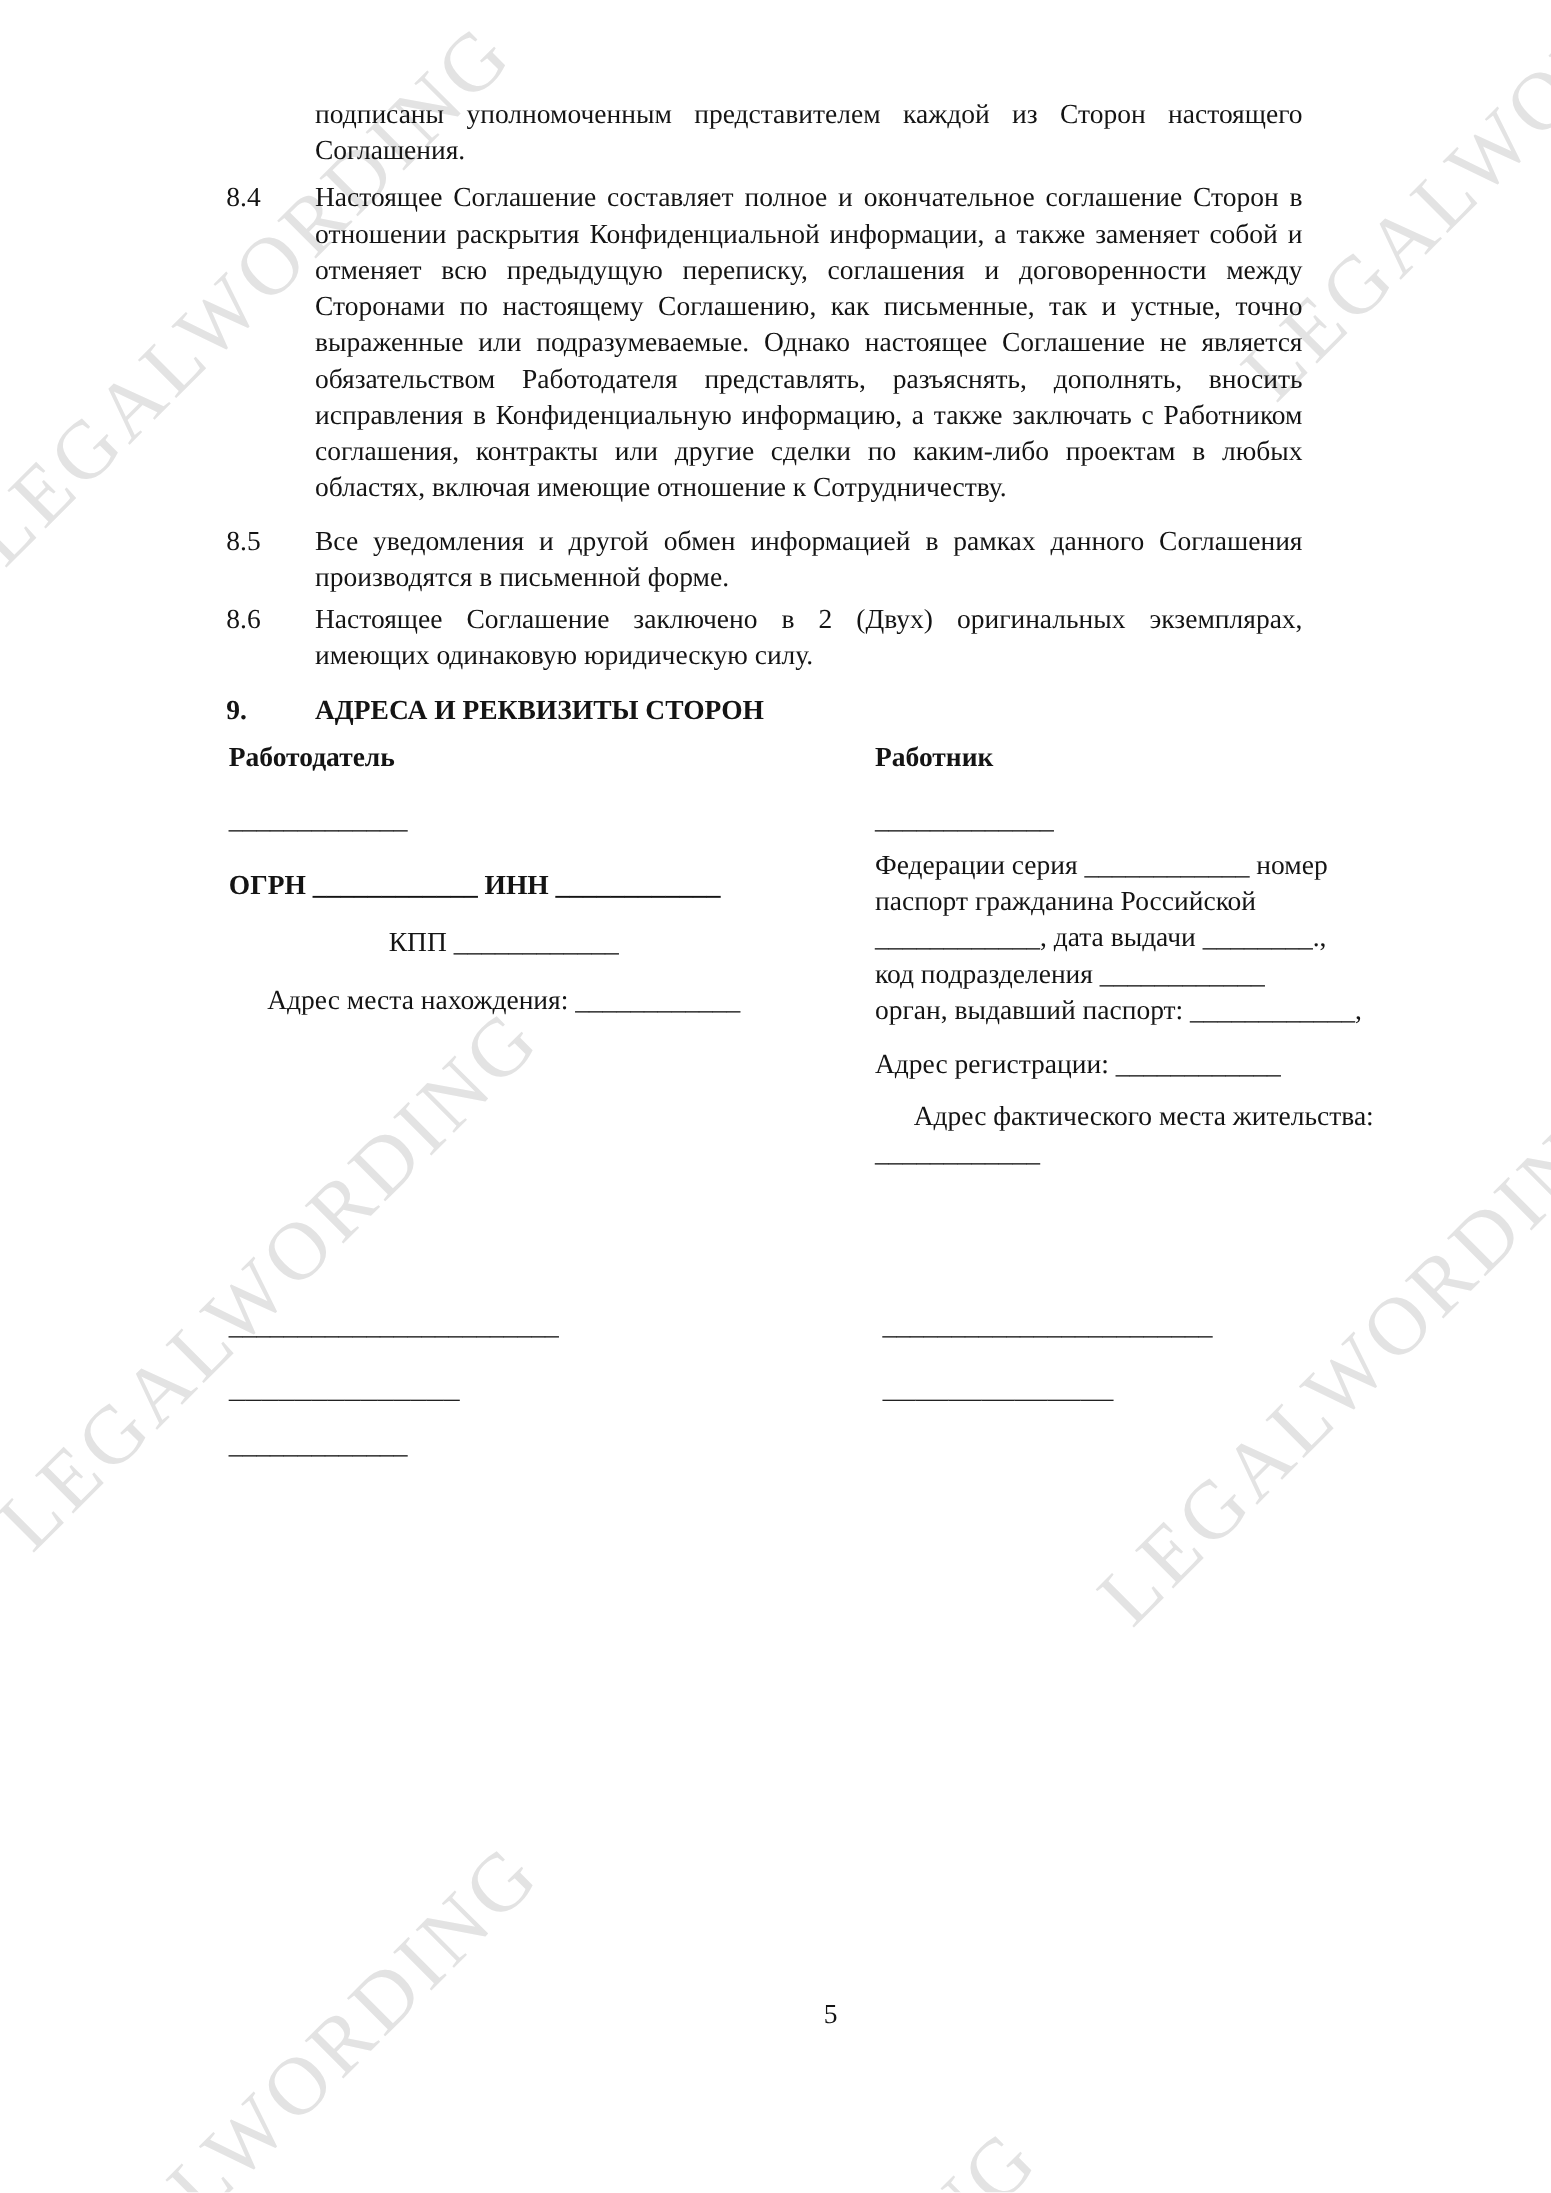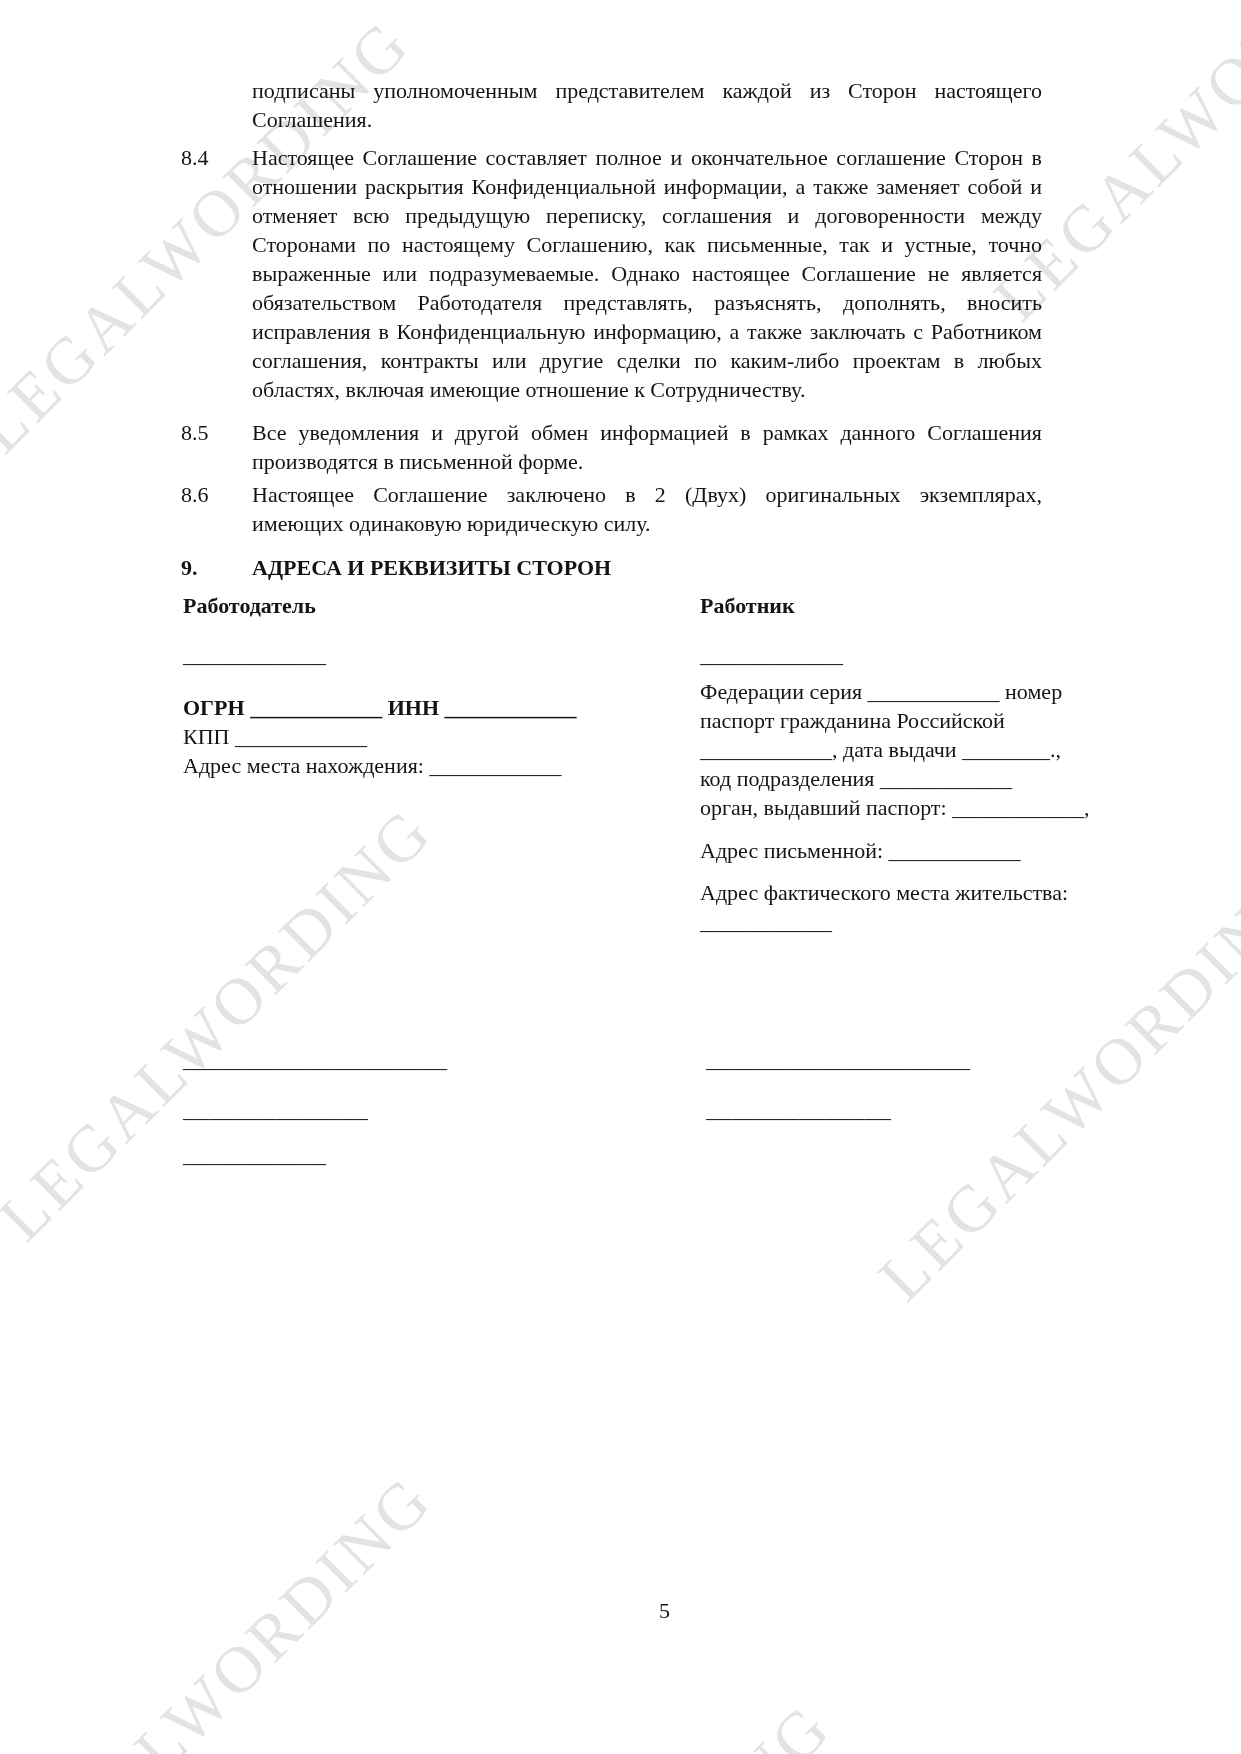--- a/index.html
+++ b/index.html
@@ -37,24 +37,24 @@
   .i85{top:418px;}
   .i86{top:480px;}
   .h9{left:181px;top:553px;width:861px;font-weight:bold;}
   .h9 .title{margin-left:71px;}
   .col{white-space:nowrap;}
   .col-left{left:183px;top:591px;width:440px;}
   .col-right{left:700px;top:591px;width:430px;}
   .col-header{font-weight:bold;}
   .blank-row{margin-top:20px;}
   .row-m24{margin-top:24px;font-weight:bold;}
-  .row-m17{}
+  .row-m17{margin-top:17px;text-align:center;}
   .pass-block{margin-top:8px;}
   .row-m14{margin-top:14px;}
-  .row-m13{margin-top:13px;}
+  .row-m13{margin-top:13px;text-align:center;}
   .row-m8{margin-top:0;}
   .sig{position:absolute;white-space:nowrap;}
   .sig-l{left:183px;}
   .sig-r{left:706px;}
   .sig-row1{top:1045px;}
   .sig-row2{top:1098px;font-family:Liberation Mono, monospace;}
   .sig-row3{top:1140px;}
   .page-num{position:absolute;left:659px;top:1596px;}
 </style>
 </head>
@@ -104,21 +104,21 @@
     <div class="abs col col-right">
       <div class="col-header">Работник</div>
       <div class="blank-row">_____________</div>
       <div class="pass-block">
         <div>Федерации серия ____________ номер</div>
         <div>паспорт гражданина Российской</div>
         <div>____________, дата выдачи ________.,</div>
         <div>код подразделения ____________</div>
         <div>орган, выдавший паспорт: ____________,</div>
       </div>
-      <div class="row-m14">Адрес письменной: ____________</div>
+      <div class="row-m14">Адрес регистрации: ____________</div>
       <div class="row-m13">Адрес фактического места жительства:</div>
       <div class="row-m8">____________</div>
     </div>
 
     <div class="sig sig-l sig-row1">________________________</div>
     <div class="sig sig-r sig-row1">________________________</div>
     <div class="sig sig-l sig-row2">______________</div>
     <div class="sig sig-r sig-row2">______________</div>
     <div class="sig sig-l sig-row3">_____________</div>
 

